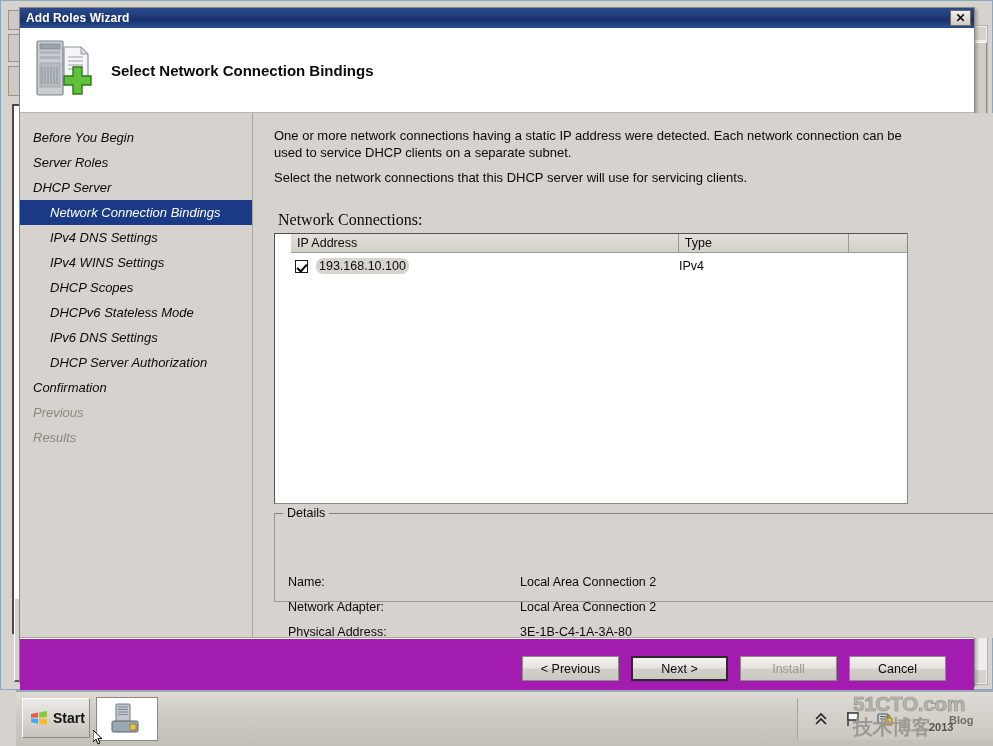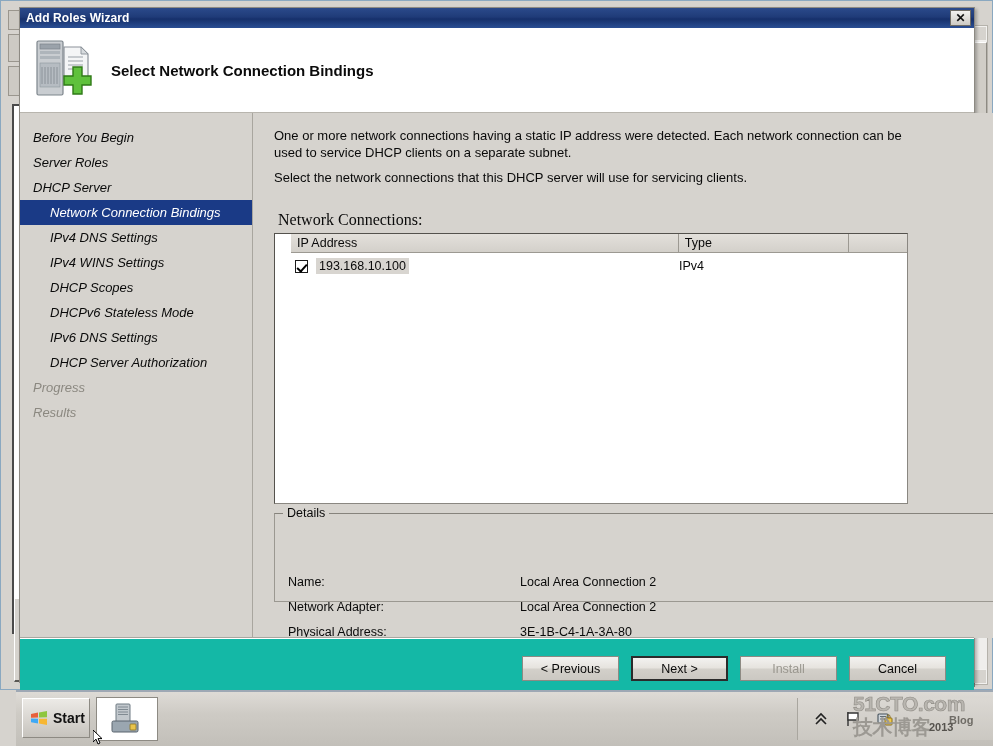--- a/index.html
+++ b/index.html
@@ -312,20 +312,21 @@
     border-width: 0 2px 2px 0;
     transform: rotate(42deg);
   }
   .lv-ip {
     font-size: 12.5px;
     color: #0a0a0a;
     margin-left: 8px;
     background: #d8d5d0;
     padding: 1px 3px;
     white-space: nowrap;
+    border-radius: 7px;
   }
   .lv-type {
     position: absolute;
     left: 404px;
     font-size: 12.5px;
     color: #0a0a0a;
   }
 
   
   .details {
@@ -356,21 +357,21 @@
   .detail-row.r1 { top: 17px; }
   .detail-row.r2 { top: 42px; }
   .detail-row.r3 { top: 67px; }
   .detail-key { display: inline-block; width: 232px; }
   .detail-val { display: inline-block; }
 
   
   .footer {
     position: relative;
     height: 64px;
-    background: #14b8a6;
+    background: #a21caf;
     border-top: 1px solid #ffffff;
     box-sizing: border-box;
   }
   .footer::before {
     content: "";
     position: absolute;
     left: 0; top: -2px;
     width: 100%; height: 1px;
     background: #a9a69f;
   }
@@ -599,21 +600,22 @@
         <div class="nav-item">Before You Begin</div>
         <div class="nav-item">Server Roles</div>
         <div class="nav-item">DHCP Server</div>
         <div class="nav-item sub selected">Network Connection Bindings</div>
         <div class="nav-item sub">IPv4 DNS Settings</div>
         <div class="nav-item sub">IPv4 WINS Settings</div>
         <div class="nav-item sub">DHCP Scopes</div>
         <div class="nav-item sub">DHCPv6 Stateless Mode</div>
         <div class="nav-item sub">IPv6 DNS Settings</div>
         <div class="nav-item sub">DHCP Server Authorization</div>
-        <div class="nav-item dim">Progress</div>
+        <div class="nav-item">Confirmation</div>
+        <div class="nav-item dim">Previous</div>
         <div class="nav-item dim">Results</div>
       </div>
 
       <div class="content">
         <div class="para">One or more network connections having a static IP address were detected. Each network connection can be used to service DHCP clients on a separate subnet.</div>
         <div class="para second">Select the network connections that this DHCP server will use for servicing clients.</div>
 
         <div class="list-label">Network Connections:</div>
 
         <div class="listview">

